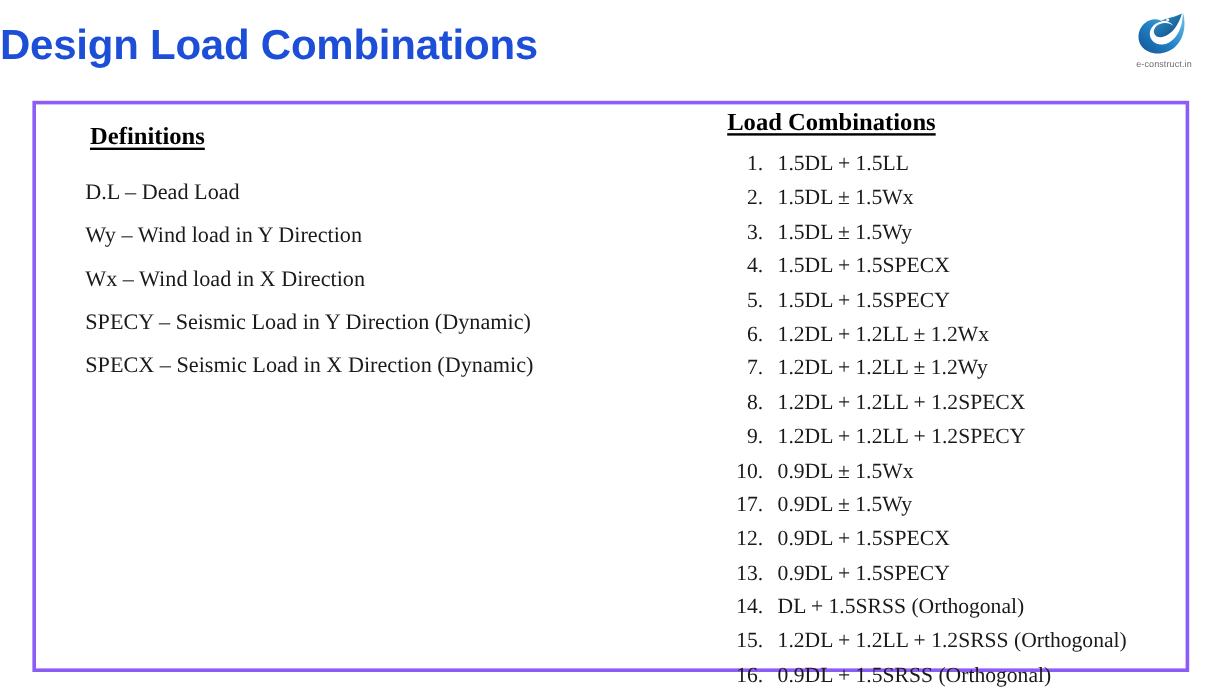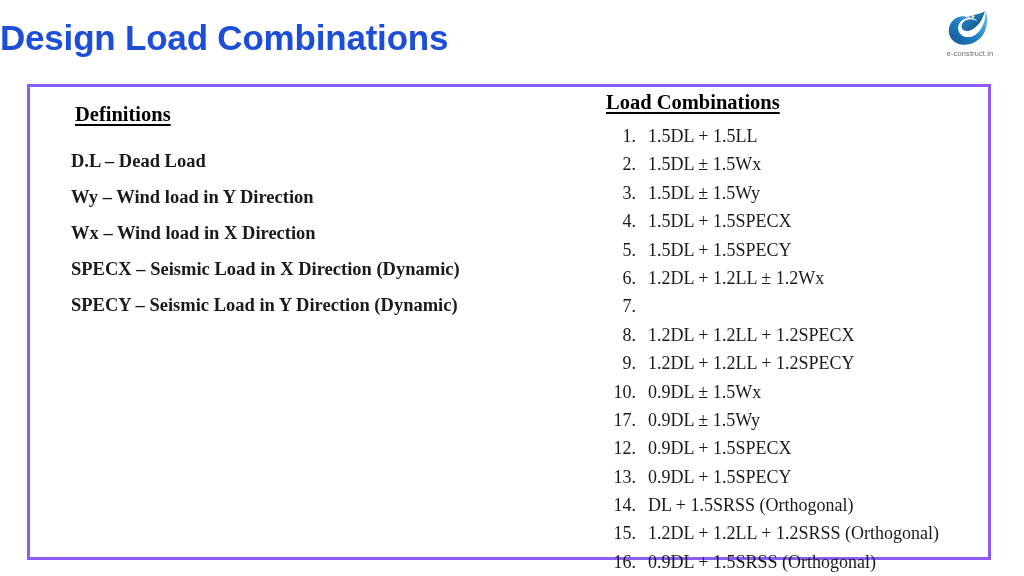--- a/index.html
+++ b/index.html
@@ -84,21 +84,20 @@
     text-underline-offset: 3px;
     display: inline-block;
     line-height: 26px;
     white-space: nowrap;
   }
   .definitions-list {
     margin: 0;
     padding: 0;
     list-style: none;
     margin-top: 16px;
-    font-weight: bold;
   }
   .definition-item {
     font-family: "Liberation Serif", serif;
     font-size: 18.5px;
     color: #1a1a1a;
     height: 36px;
     line-height: 36px;
     white-space: nowrap;
     margin-left: -4px;
   }
@@ -169,22 +168,22 @@
 </div>
 
 <div class="content-frame">
 
   <div class="definitions-col">
     <div class="col-heading">Definitions</div>
     <ul class="definitions-list">
       <li class="definition-item">D.L – Dead Load</li>
       <li class="definition-item">Wy – Wind load in Y Direction</li>
       <li class="definition-item">Wx – Wind load in X Direction</li>
+      <li class="definition-item">SPECY – Seismic Load in Y Direction (Dynamic)</li>
       <li class="definition-item">SPECX – Seismic Load in X Direction (Dynamic)</li>
-      <li class="definition-item">SPECY – Seismic Load in Y Direction (Dynamic)</li>
     </ul>
   </div>
 
   <div class="combinations-col">
     <div class="col-heading">Load Combinations</div>
     <ol class="combinations-list">
       <li class="combination-item">
         <span class="combo-number">1.</span>
         <span class="combo-text">1.5DL + 1.5LL</span>
       </li>
@@ -203,20 +202,21 @@
       <li class="combination-item">
         <span class="combo-number">5.</span>
         <span class="combo-text">1.5DL + 1.5SPECY</span>
       </li>
       <li class="combination-item">
         <span class="combo-number">6.</span>
         <span class="combo-text">1.2DL + 1.2LL ± 1.2Wx</span>
       </li>
       <li class="combination-item">
         <span class="combo-number">7.</span>
+        <span class="combo-text">1.2DL + 1.2LL ± 1.2Wy</span>
       </li>
       <li class="combination-item">
         <span class="combo-number">8.</span>
         <span class="combo-text">1.2DL + 1.2LL + 1.2SPECX</span>
       </li>
       <li class="combination-item">
         <span class="combo-number">9.</span>
         <span class="combo-text">1.2DL + 1.2LL + 1.2SPECY</span>
       </li>
       <li class="combination-item">

